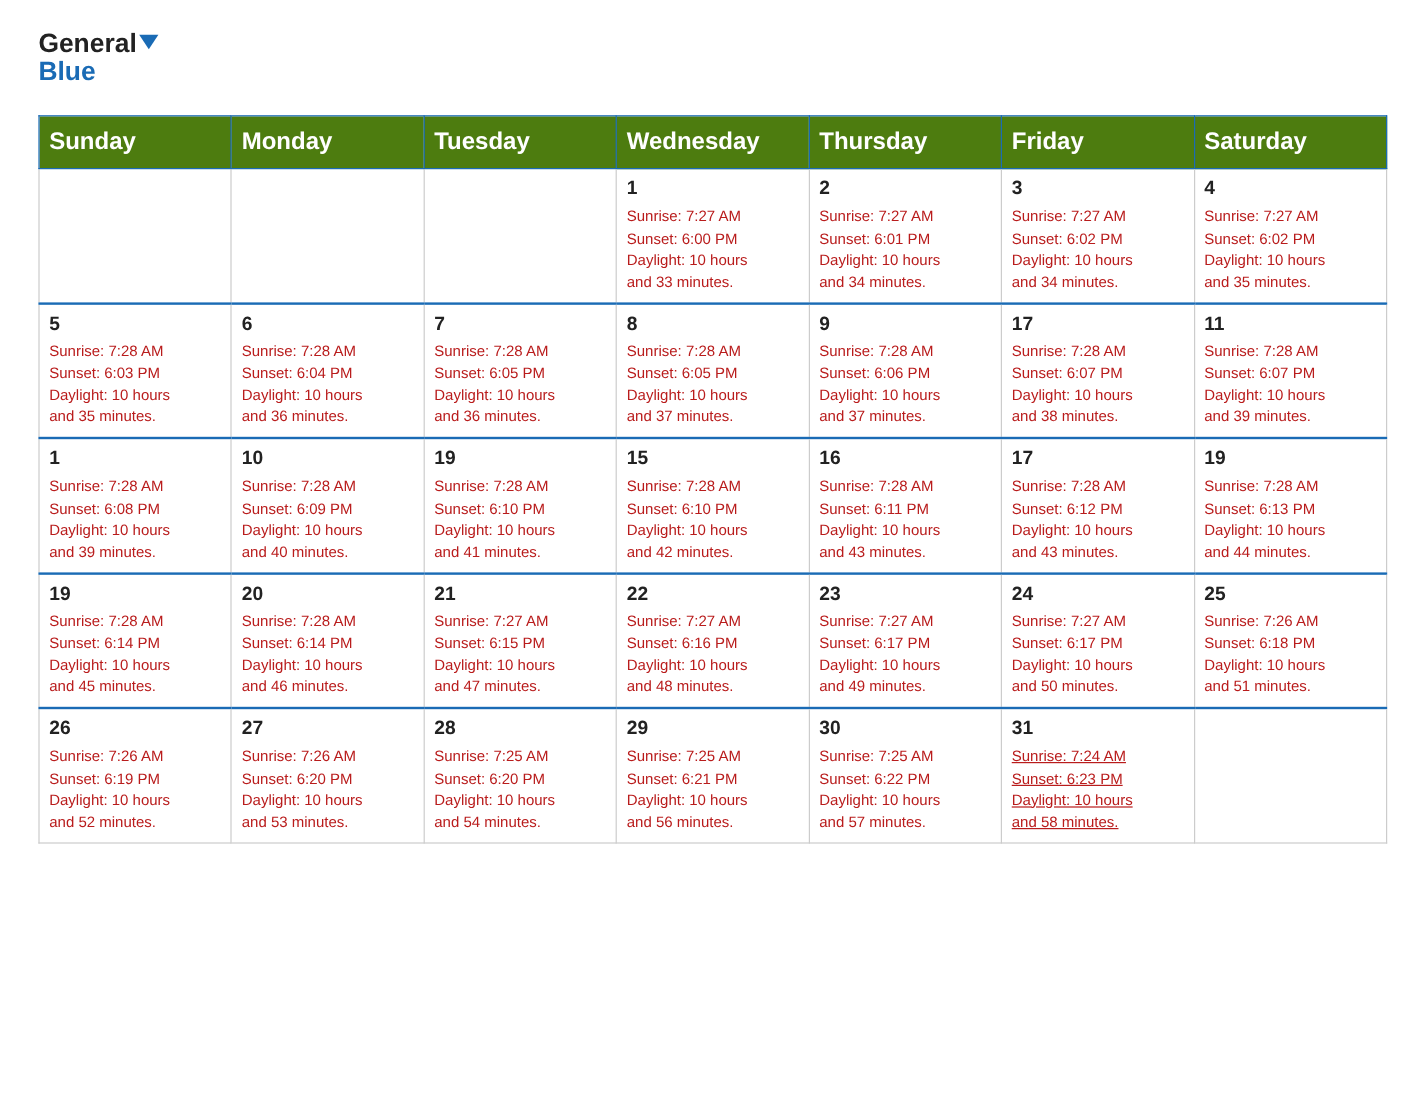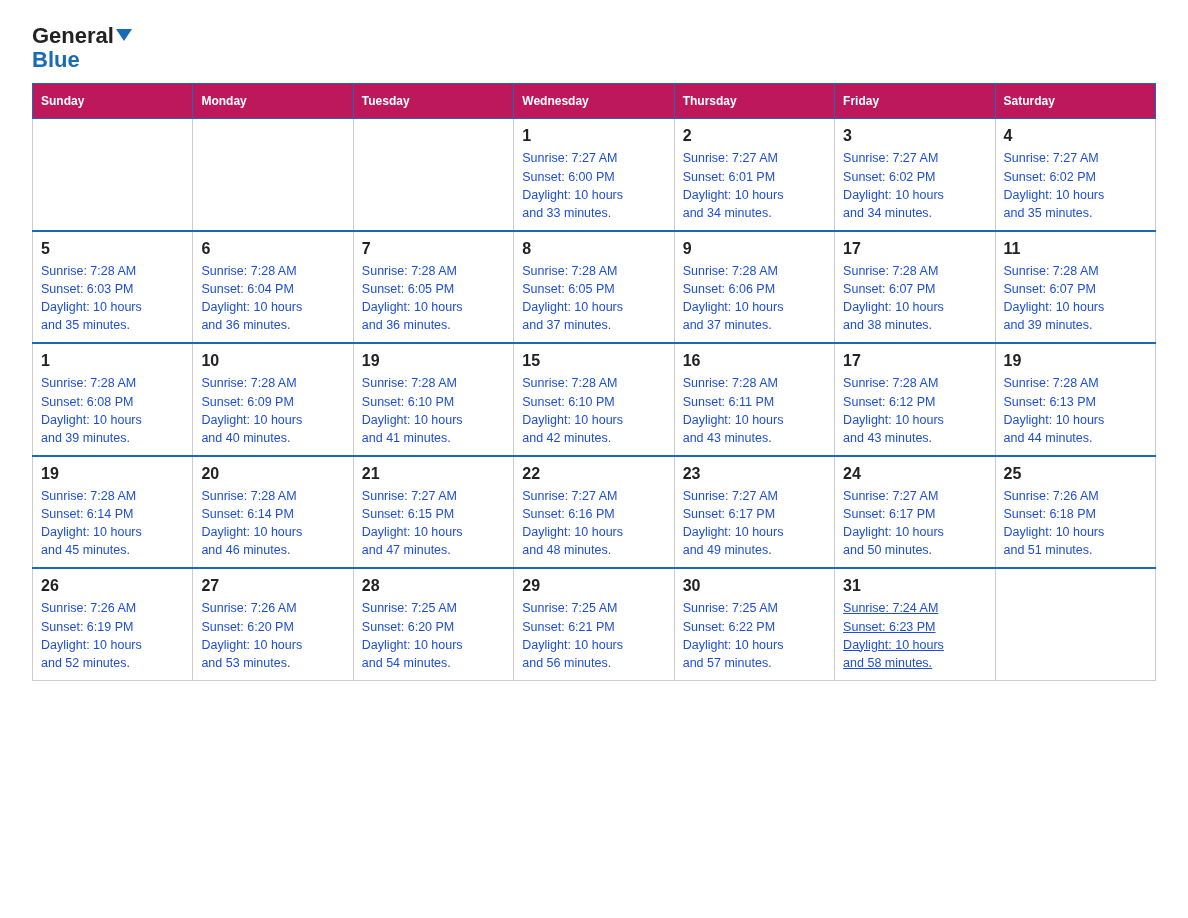--- a/index.html
+++ b/index.html
@@ -7,21 +7,21 @@
       font-family: Arial, sans-serif;
       background: #fff;
       padding: 24px 32px;
       width: 1188px;
       min-height: 918px;
     }
     .header {
       display: flex;
       justify-content: space-between;
       align-items: flex-start;
-      margin-bottom: 11px;
+      margin-bottom: 24px;
     }
     .logo {
       display: flex;
       flex-direction: column;
       align-items: flex-start;
     }
     .logo-text {
       font-size: 22px;
       font-weight: bold;
       color: #222;
@@ -55,44 +55,44 @@
       font-size: 20px;
       color: #555;
       margin-top: 4px;
     }
     .calendar {
       width: 100%;
       border-collapse: collapse;
       border: 1px solid #aaa;
     }
     .calendar th {
-      background-color: #be185d;
+      background-color: #4d7c0f;
       color: #fff;
-      font-size: 12px;
+      font-size: 20px;
       font-weight: bold;
       padding: 10px 8px;
       text-align: left;
       border: 1px solid #1a6bb5;
     }
     .calendar td {
       vertical-align: top;
       padding: 8px 8px;
       border: 1px solid #ccc;
       width: calc(100% / 7);
       min-height: 100px;
     }
     .day-number {
       font-size: 16px;
       font-weight: bold;
       color: #222;
       margin-bottom: 4px;
     }
     .day-info {
       font-size: 12.5px;
-      color: #1d4ed8;
+      color: #b91c1c;
       line-height: 1.45;
     }
     .empty-cell {
       background: #fff;
     }
     .row-separator td {
       border-top: 2px solid #1a6bb5;
     }
   </style>
 </head>

